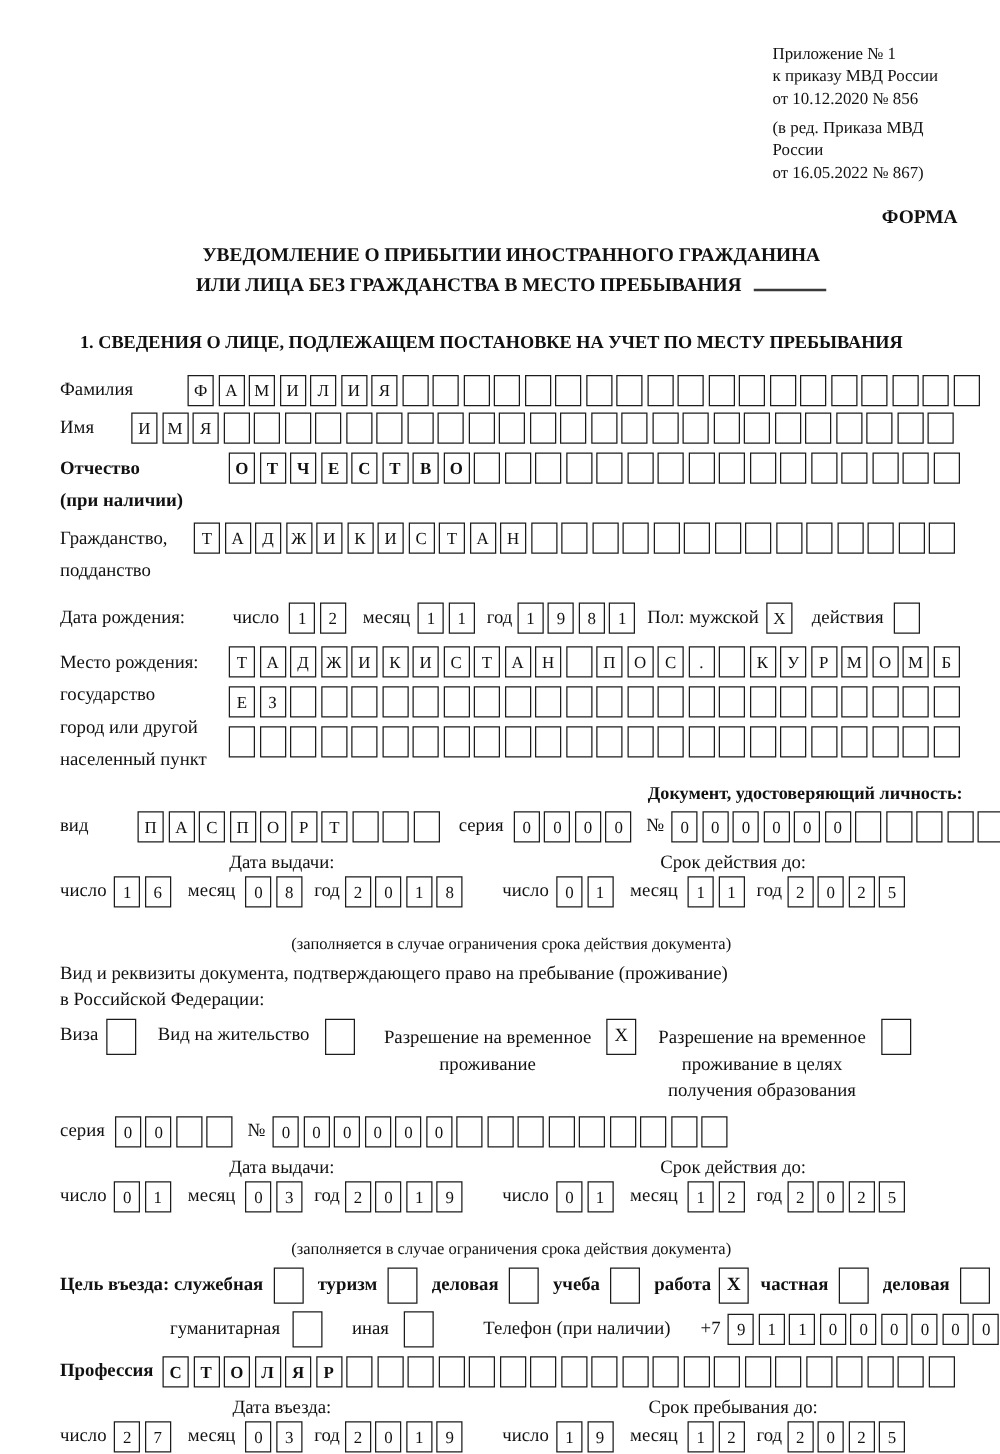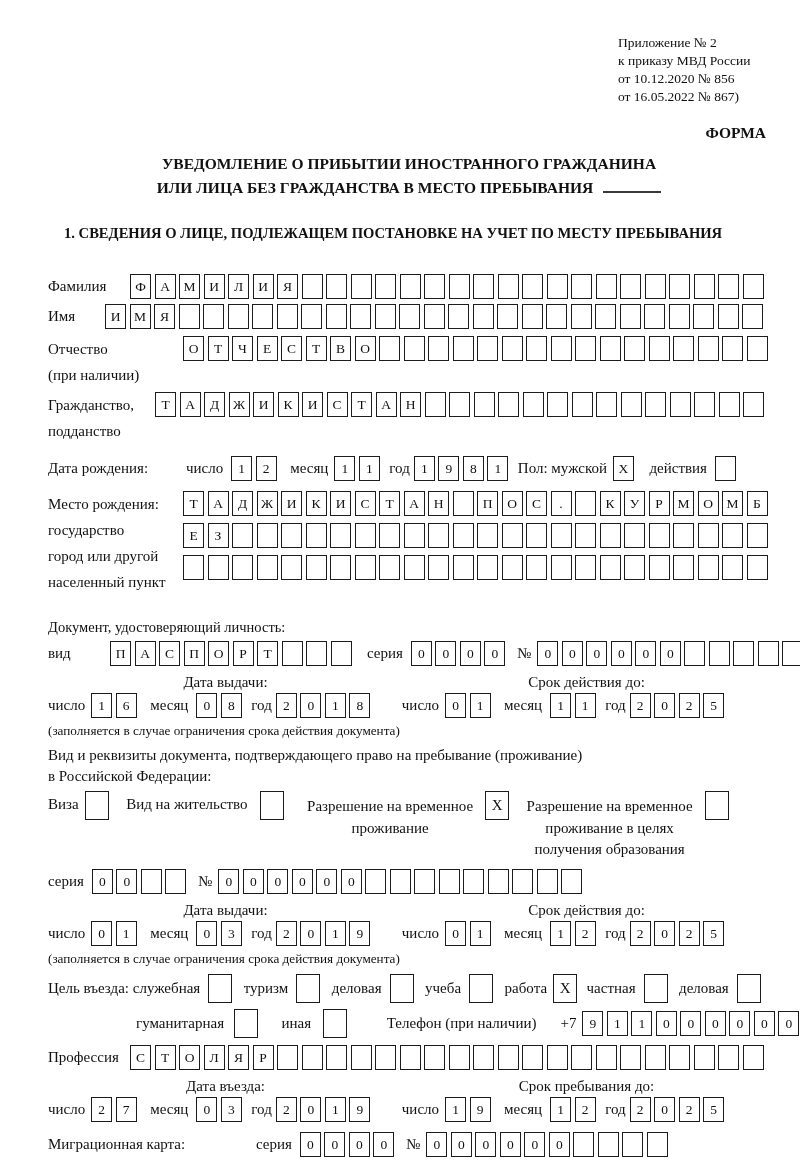--- a/index.html
+++ b/index.html
@@ -19,44 +19,45 @@
   .lbl{flex:0 0 auto;}
 
   .top-note{margin-left:570px;font-size:13.5px;line-height:1.34;}
   .top-note .gap{margin-top:5px;}
   .forma{text-align:right;font-weight:bold;font-size:15.5px;margin-top:18px;padding-right:4px;}
   .title{text-align:center;font-weight:bold;font-size:15.5px;margin-top:10px;line-height:1.5;}
   .uline{display:inline-block;width:58px;border-bottom:2.5px solid #3a3a3a;margin-left:10px;}
   .sec-head{font-weight:bold;font-size:14.6px;margin-top:26px;margin-left:16px;}
 
   .mt2{margin-top:2px;}.mt4{margin-top:4px;}.mt5{margin-top:5px;}.mt6{margin-top:6px;align-items:center;}
-  .mt7{margin-top:7px;}.mt8{margin-top:8px;}.mt10{margin-top:10px;}.mt12{margin-top:12px;}.mt22{margin-top:32px;}
+  .mt7{margin-top:7px;font-weight:bold;}.mt8{margin-top:8px;}.mt10{margin-top:10px;}.mt12{margin-top:12px;}.mt22{margin-top:17px;gap:20px;}
 
   .lines div{line-height:26px;}
   .stack .cells{margin-bottom:7px;}
 
-  .doc-head{text-align:left;font-weight:normal;font-size:14.5px;margin-top:24px;}
+  .doc-head{text-align:right;font-weight:bold;font-size:14.5px;margin-top:6px;}
   .half-labels{display:flex;margin-top:8px;}
   .half-labels .l{flex:0 0 355px;text-align:center;}
   .half-labels .r{flex:1;text-align:center;}
-  .note{font-size:13.2px;text-align:left;margin-top:5px;}
+  .note{font-size:13.2px;text-align:center;margin-top:21px;}
   .ml6{margin-left:6px;}.ml8{margin-left:8px;}.ml10{margin-left:10px;}.ml12{margin-left:12px;}
   .ml14{margin-left:14px;}.ml20{margin-left:20px;}.ml24{margin-left:24px;}.ml36{margin-left:36px;}
   .mr4{margin-right:4px;}.mr6{margin-right:6px;}.mr8{margin-right:8px;}
   .tc{text-align:center;line-height:1.45;}
 </style>
 </head>
 <body>
 
 <div class="page">
 
   <div class="top-note">
-    <div>Приложение № 2</div>
+    <div>Приложение № 1</div>
     <div>к приказу МВД России</div>
     <div>от 10.12.2020 № 856</div>
+    <div class="gap">(в ред. Приказа МВД России</div>
     <div>от 16.05.2022 № 867)</div>
   </div>
 
   <div class="forma">ФОРМА</div>
 
   <div class="title">
     <div>УВЕДОМЛЕНИЕ О ПРИБЫТИИ ИНОСТРАННОГО ГРАЖДАНИНА</div>
     <div><span>ИЛИ ЛИЦА БЕЗ ГРАЖДАНСТВА В МЕСТО ПРЕБЫВАНИЯ</span><span class="uline"></span></div>
   </div>
 

